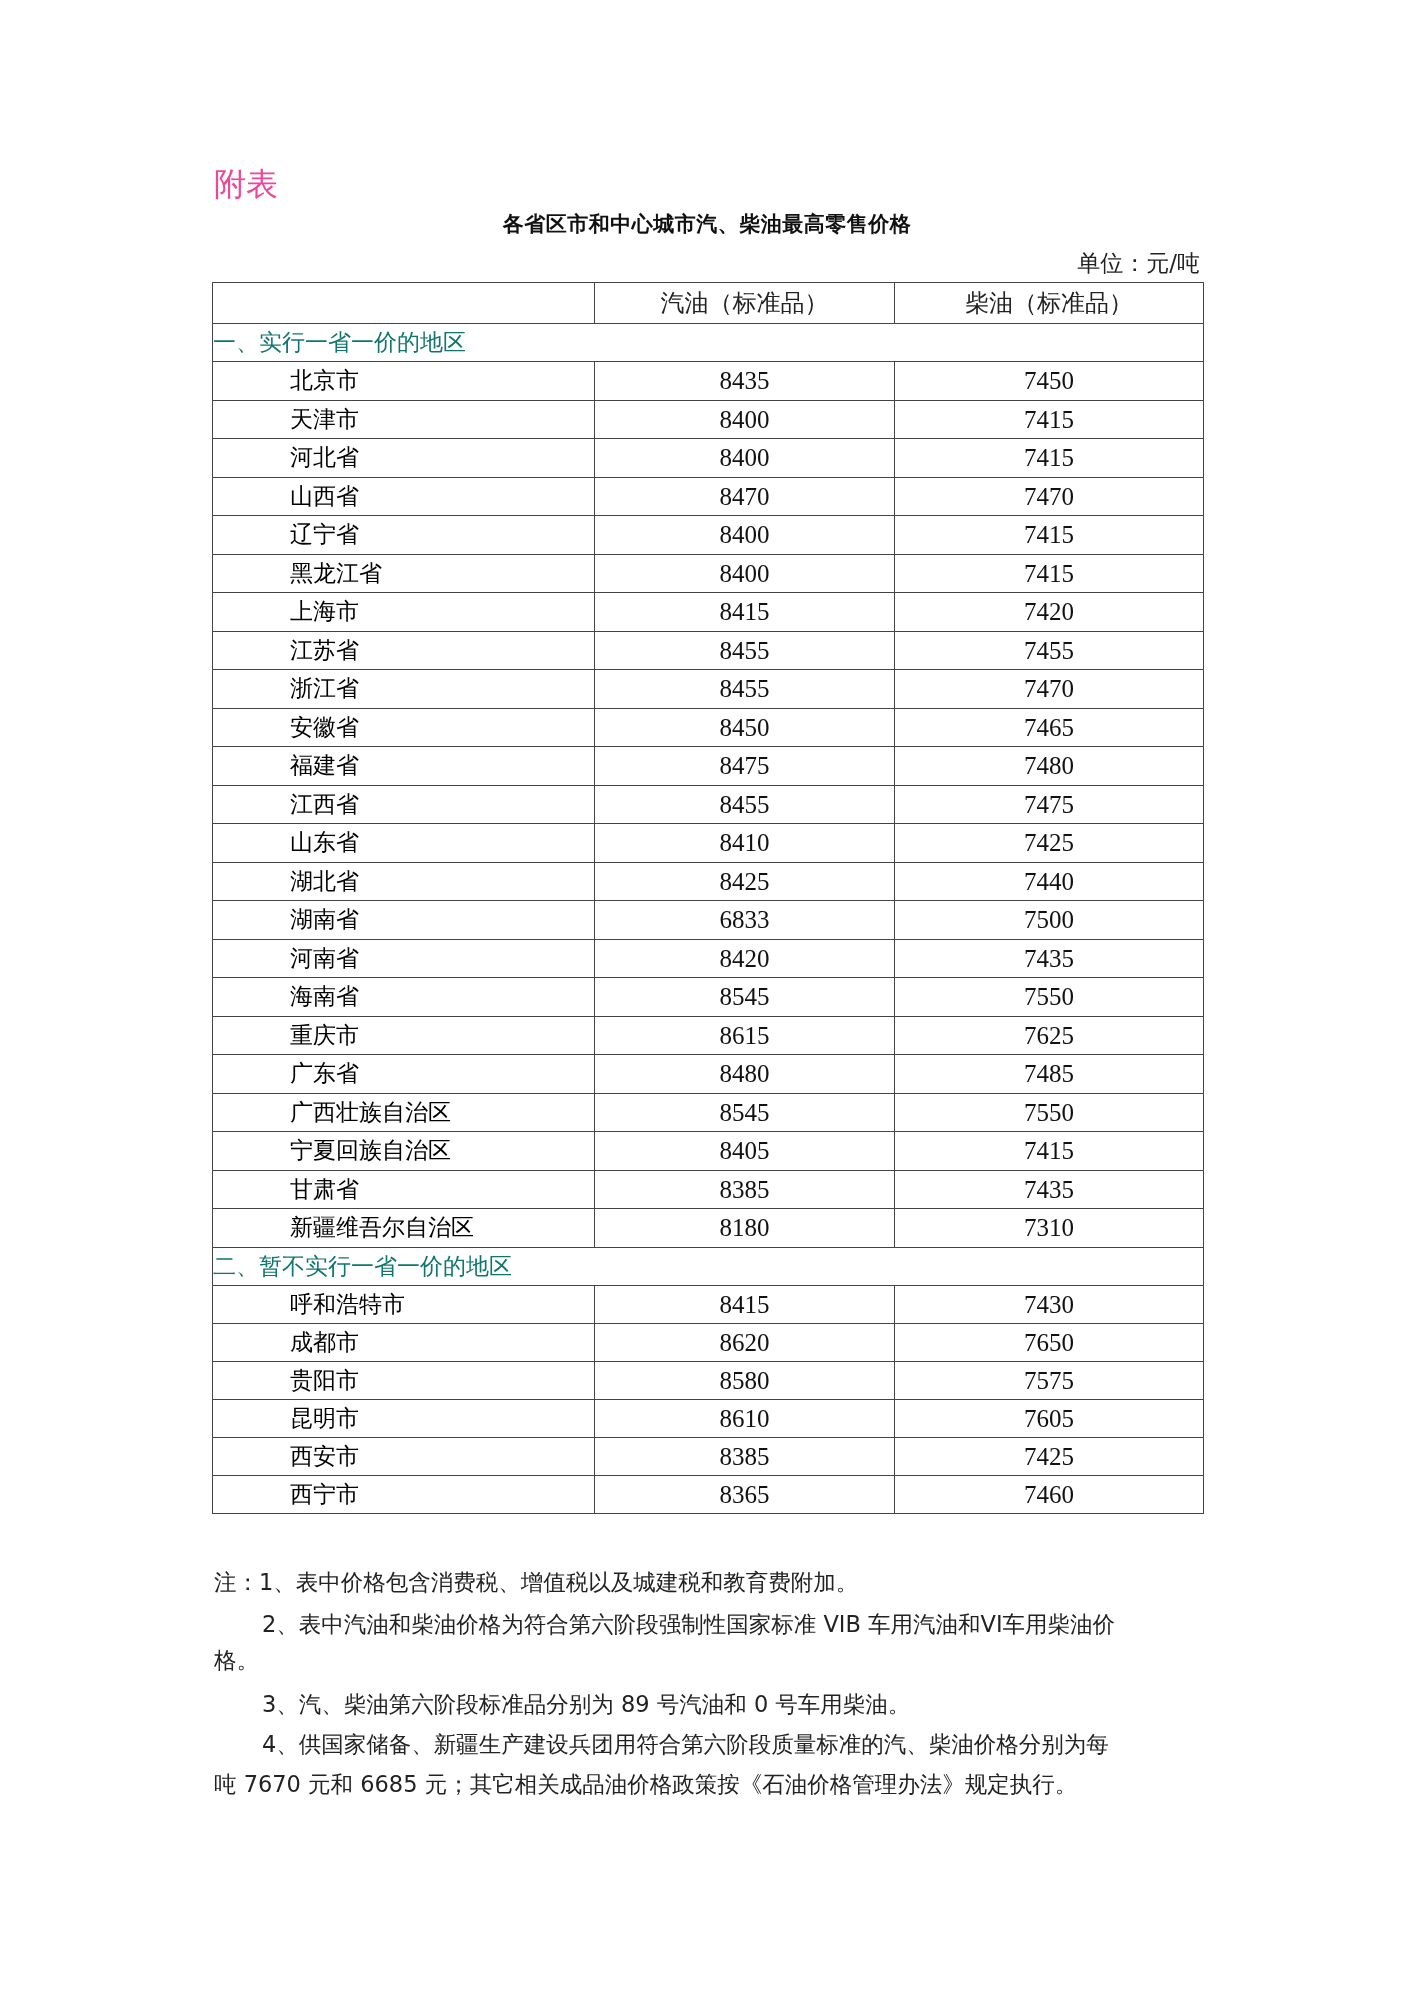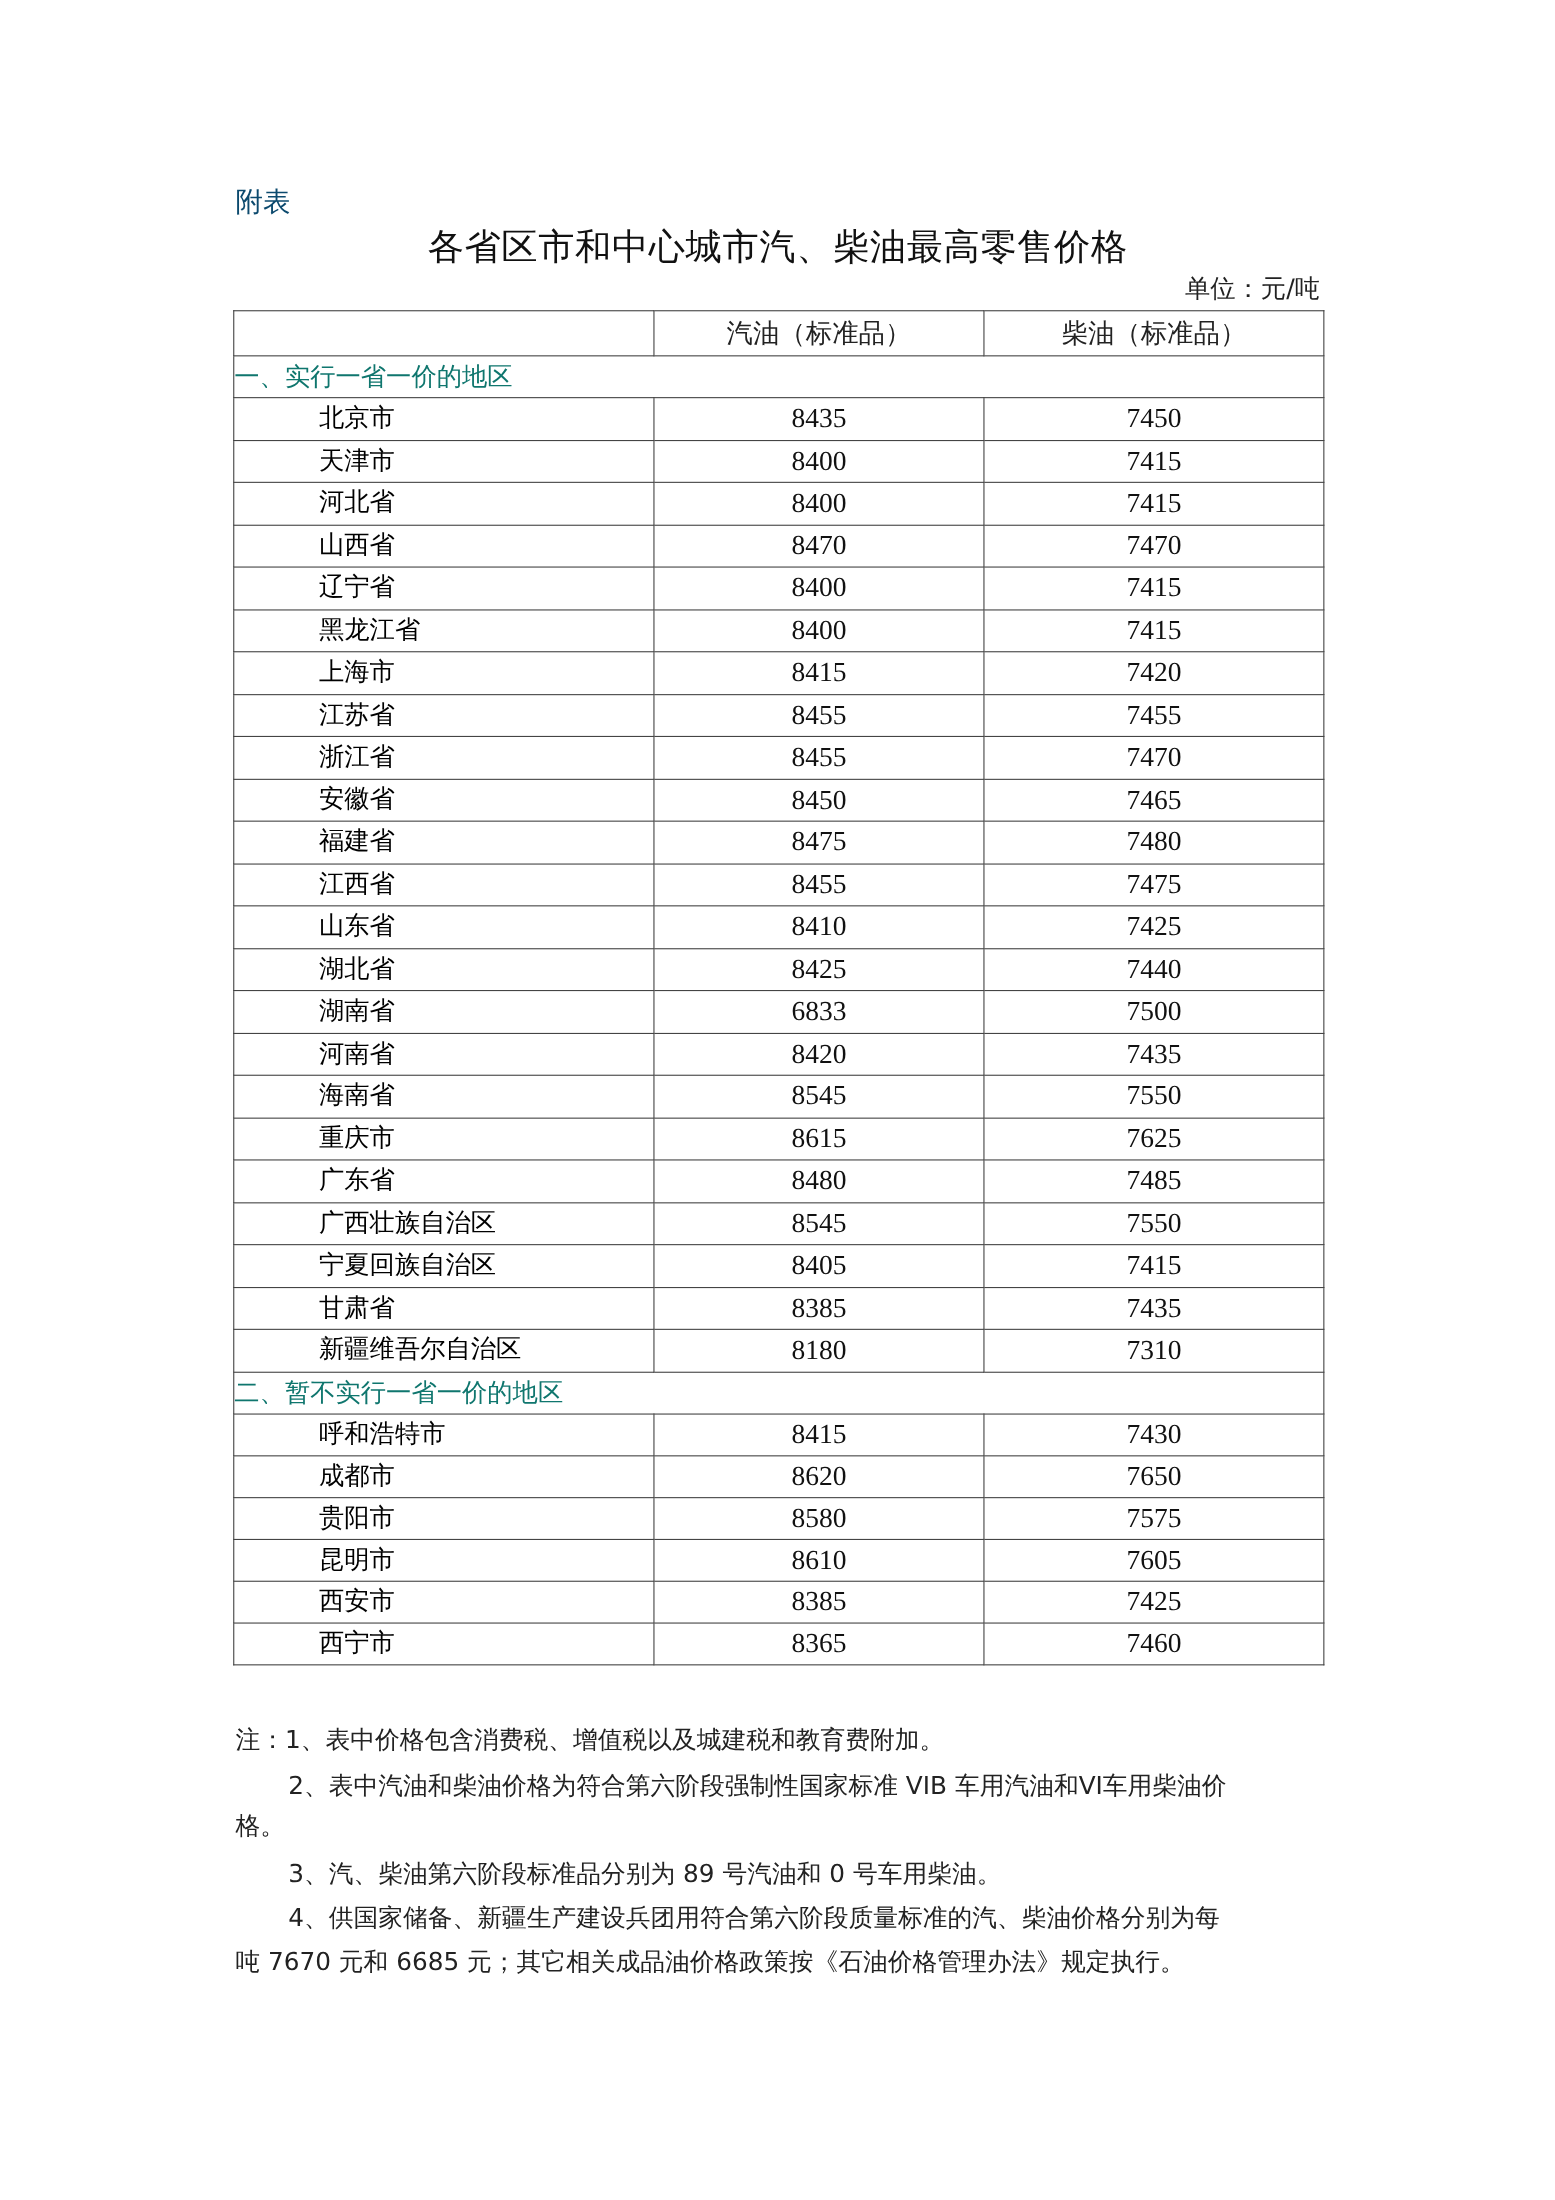--- a/index.html
+++ b/index.html
@@ -19,34 +19,34 @@
       position: absolute;
       left: 0;
       top: 0;
       width: 1414px;
       height: 2000px;
     }
     .appendix-label {
       position: absolute;
       left: 214px;
       top: 168px;
-      font-size: 25px;
+      font-size: 32px;
       line-height: 32px;
       font-family: "DejaVu Sans", "Liberation Sans", sans-serif;
-      color: #0c4a6e;
+      color: #ec4899;
     }
     .doc-title {
       position: absolute;
       left: 212px;
       width: 990px;
       top: 206px;
       text-align: center;
-      font-size: 33px;
+      font-size: 21px;
       line-height: 36px;
-      font-weight: normal;
+      font-weight: bold;
       font-family: "DejaVu Sans", "Liberation Sans", sans-serif;
       color: #111;
       letter-spacing: 0.5px;
     }
     .unit-label {
       position: absolute;
       right: 214px;
       top: 248px;
       font-size: 23px;
       line-height: 30px;

